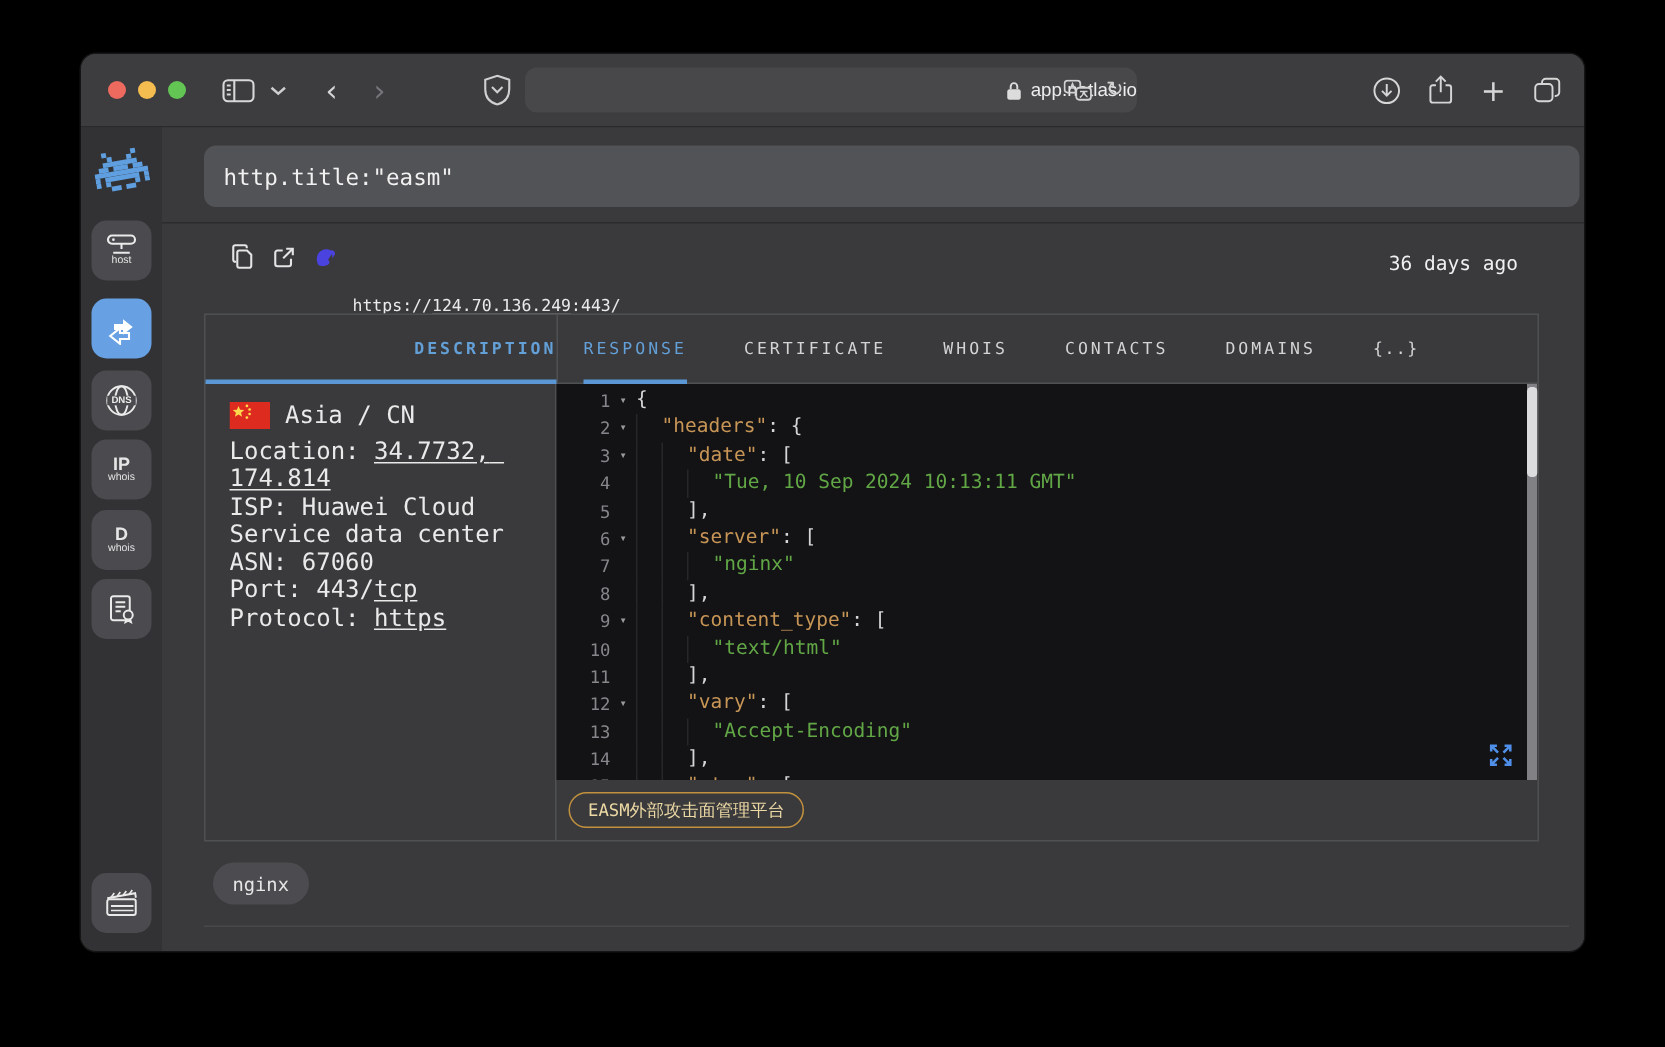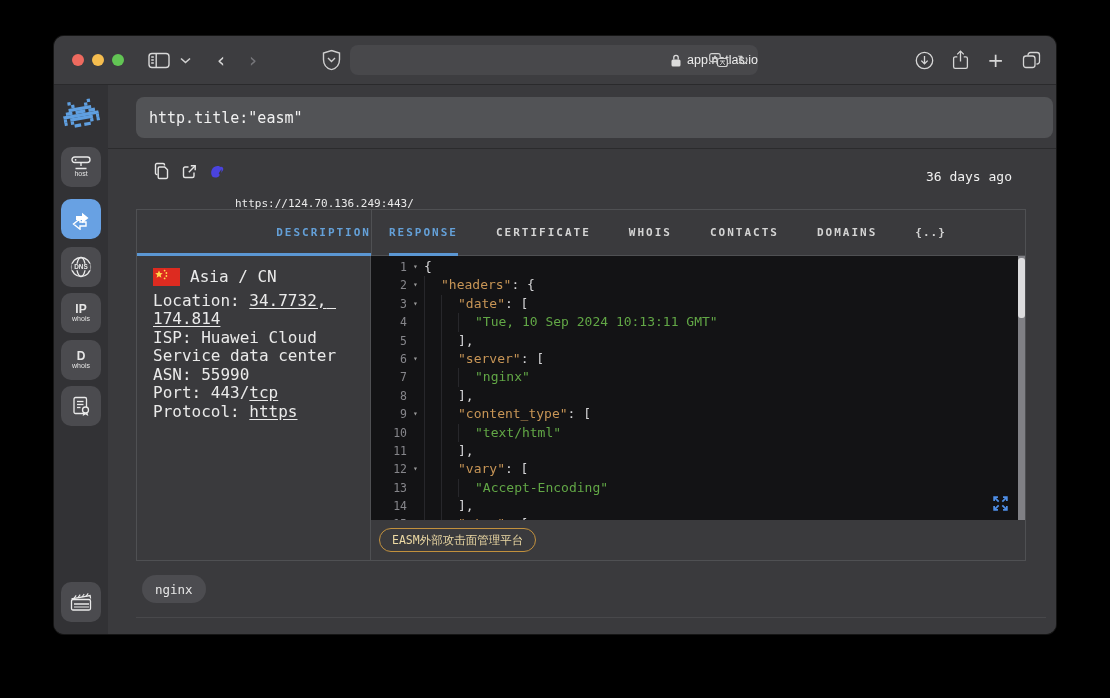--- a/index.html
+++ b/index.html
@@ -53,21 +53,21 @@
   .lnk{text-decoration:underline;text-underline-offset:2px;color:inherit;cursor:pointer;}
   .age{position:absolute;right:0;top:10px;font-size:13px;color:#f0f0f0;}
 
   .card{position:absolute;left:28px;top:124px;width:890px;height:352px;border:1px solid #4f5053;
         box-sizing:border-box;display:flex;flex-direction:column;background:#3a3a3d;}
   .tabsbar{height:45px;flex:none;display:flex;border-bottom:1px solid #4f5053;}
   .desc-tab{width:234px;flex:none;border-right:1px solid #4f5053;display:flex;align-items:center;justify-content:flex-end;
             position:relative;color:#64a0d8;font-size:11px;font-weight:bold;letter-spacing:2px;cursor:pointer;}
   .desc-tab::after{content:"";position:absolute;left:0;right:0;bottom:-1px;height:3px;background:#5b97d4;}
   .tabs{display:flex;align-items:stretch;padding-left:17px;gap:38px;}
-  .tab{display:flex;align-items:center;font-size:11px;font-weight:bold;letter-spacing:2px;color:#d4d4d4;
+  .tab{display:flex;align-items:center;font-size:11px;font-weight:normal;letter-spacing:2px;color:#d4d4d4;
        position:relative;cursor:pointer;white-space:nowrap;}
   .tab.active{color:#64a0d8;}
   .tab.active::after{content:"";position:absolute;left:0;right:0;bottom:-1px;height:3px;background:#5b97d4;}
   .tab.raw{letter-spacing:1px;}
 
   .card-body{flex:1;display:flex;min-height:0;}
   .desc-panel{width:234px;flex:none;border-right:1px solid #4f5053;box-sizing:border-box;
               padding:12px 12px 0 16px;font-size:16px;line-height:18.5px;color:#eaeaea;}
   .flag-row{display:flex;align-items:center;gap:10px;margin-bottom:5px;}
   .d-line{white-space:pre-wrap;}
@@ -317,21 +317,21 @@
                     <circle cx="11.6" cy="2.6" r="0.9" fill="#ffd94d"></circle>
                       <circle cx="13.4" cy="5" r="0.9" fill="#ffd94d"></circle>
                     <circle cx="13.4" cy="8" r="0.9" fill="#ffd94d"></circle>
                       <circle cx="11.6" cy="10.4" r="0.9" fill="#ffd94d"></circle>
                   </svg>
                 </span>
                 <span>Asia / CN</span>
               </div>
               <div class="d-line"><span>Location: </span><span class="lnk">34.7732, 174.814</span></div>
               <div class="d-line"><span>ISP: </span><span>Huawei Cloud Service data center</span></div>
-              <div class="d-line"><span>ASN: </span><span>55990</span></div>
+              <div class="d-line"><span>ASN: </span><span>67060</span></div>
               <div class="d-line"><span>Port: </span><span>443/</span><span class="lnk">tcp</span></div>
               <div class="d-line"><span>Protocol: </span><span class="lnk">https</span></div>
             </div>
 
             <div class="right-col">
               <div class="code">
                 <div class="code-lines">
                     <div class="cl"><span class="ln">1</span><span class="fold">▾</span><span class="lc"><span class="p">{</span></span></div>
                     <div class="cl"><span class="ln">2</span><span class="fold">▾</span><span class="lc"><span class="ig"></span><span class="k">"headers"</span><span class="p">: {</span></span></div>
                     <div class="cl"><span class="ln">3</span><span class="fold">▾</span><span class="lc"><span class="ig"></span><span class="ig"></span><span class="k">"date"</span><span class="p">: [</span></span></div>

